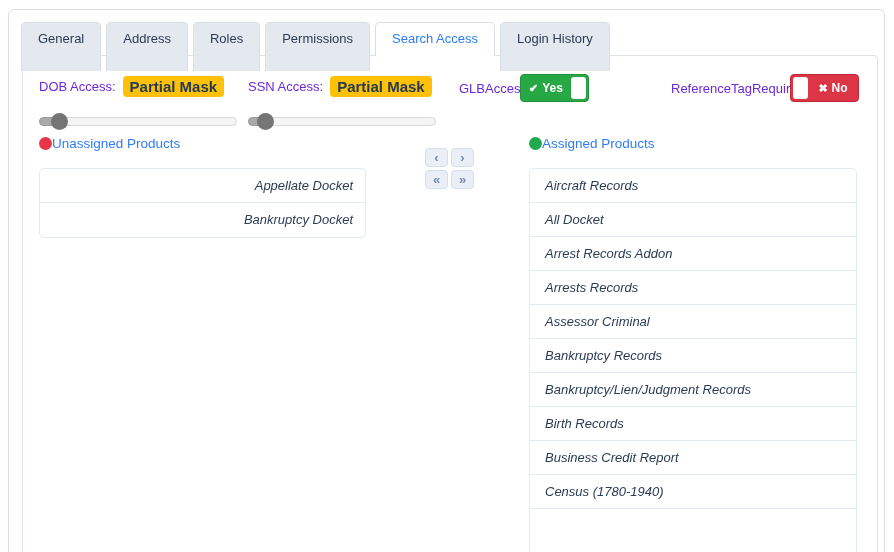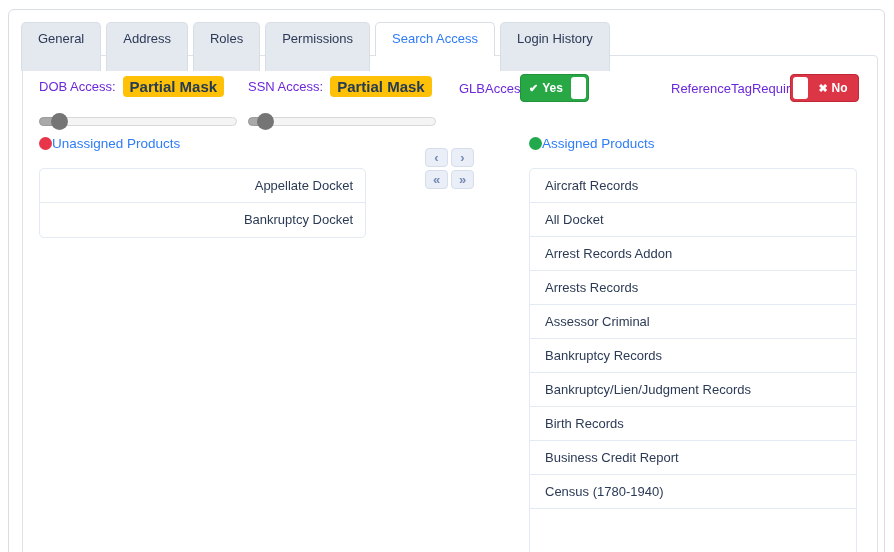--- a/index.html
+++ b/index.html
@@ -92,21 +92,21 @@
   }
   .hdr-unassigned { left: 16px; }
   .hdr-assigned { left: 506px; }
   .dot { width: 13px; height: 13px; border-radius: 50%; flex: 0 0 auto; }
   .dot-red { background: #e8354a; }
   .dot-green { background: #22a94e; }
   
   .listbox {
     position: absolute; top: 112px;
     border: 1px solid #e3eaf4; border-radius: 5px;
-    background: #fff; overflow: hidden;
+    background: #fff; overflow: hidden; font-style: italic;
   }
   .listbox-unassigned { left: 16px; width: 327px; height: 70px; }
   .listbox-assigned { left: 506px; width: 328px; height: 440px; }
   .list-item {
     height: 34px; line-height: 33px;
     font-size: 13px; color: #2b3a55;
     border-bottom: 1px solid #e3eaf4;
     cursor: pointer; white-space: nowrap; overflow: hidden;
   }
   .listbox-unassigned .list-item { text-align: right; padding-right: 12px; }

